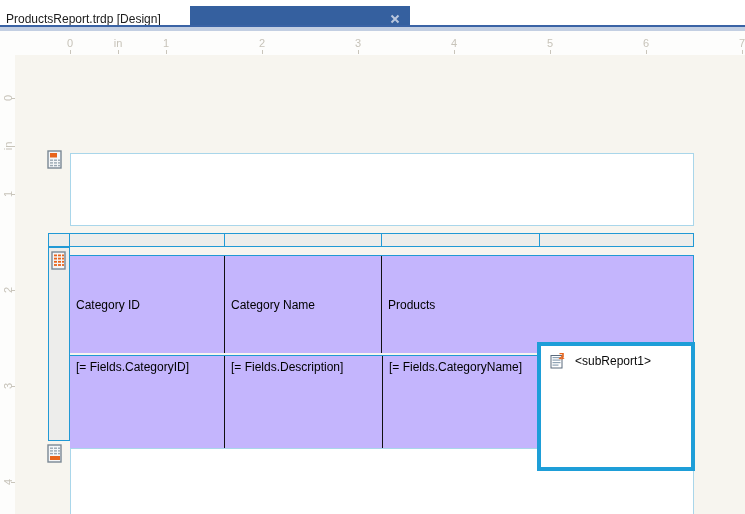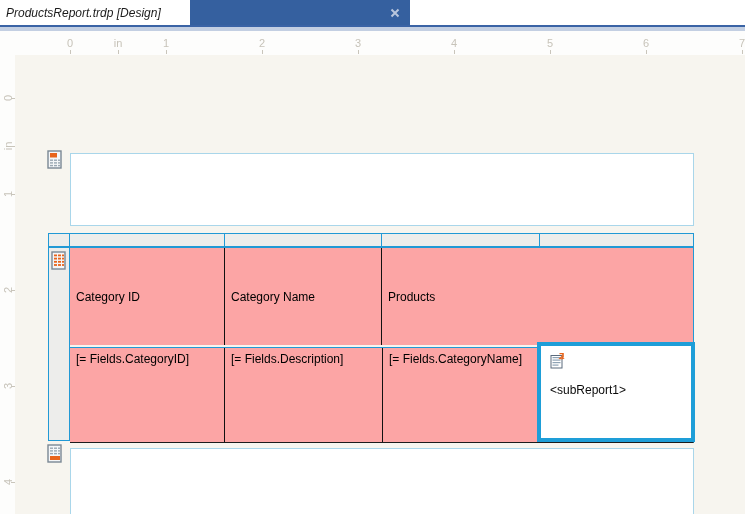--- a/index.html
+++ b/index.html
@@ -3,21 +3,21 @@
 <meta charset="utf-8">
 <style>
   html,body{margin:0;padding:0;}
   body{
     width:745px;height:514px;position:relative;overflow:hidden;
     background:#ffffff;
     font-family:"Liberation Sans","DejaVu Sans",sans-serif;
     -webkit-font-smoothing:antialiased;
   }
   
-  .tabbar{position:absolute;left:0;top:0;width:745px;height:25px;background:#ffffff;font-style:italic;}
+  .tabbar{position:absolute;left:0;top:6px;width:745px;height:25px;background:#ffffff;}
   .tab{position:absolute;top:0;height:25px;display:flex;align-items:center;font-size:12px;white-space:nowrap;cursor:default;}
   .tab-inactive{left:0;width:190px;background:#ffffff;color:#1b1b1b;padding-left:6px;box-sizing:border-box;}
   .tab-active{left:190px;width:220px;background:#35609f;color:#ffffff;padding-left:10px;box-sizing:border-box;}
   .tab-close{margin-left:auto;margin-right:9px;width:12px;height:12px;display:flex;align-items:center;justify-content:center;}
   .strip-dark{position:absolute;left:0;top:25px;width:745px;height:2px;background:#3a63a5;}
   .strip-light{position:absolute;left:0;top:27px;width:745px;height:4px;background:#c3cfe2;}
 
   
   .hruler{position:absolute;left:0;top:31px;width:745px;height:24px;background:#fdfdfc;}
   .hnum{position:absolute;top:6px;transform:translateX(-50%);font-size:11px;color:#c7c3b9;}
@@ -47,32 +47,32 @@
   
   .tstrip-top{position:absolute;left:48px;top:178px;width:646px;height:14px;display:flex;
               border:1px solid #2199d5;box-sizing:border-box;background:#ededeb;}
   .tstrip-top .scell{border-right:1px solid #2199d5;background:#ededeb;box-sizing:border-box;height:100%;}
   .sc-corner{width:21px;}
   .sc-c1{width:155px;}.sc-c2{width:157px;}.sc-c3{width:158px;}
   .sc-c4{flex:1;border-right:none!important;}
   .tstrip-left{position:absolute;left:48px;top:192px;width:22px;height:194px;background:#ededeb;
                border:1px solid #2199d5;box-sizing:border-box;}
 
-  .trow{position:absolute;left:70px;width:624px;display:flex;background:#fca5a5;box-sizing:border-box;}
+  .trow{position:absolute;left:70px;width:624px;display:flex;background:#c4b5fd;box-sizing:border-box;margin-top:8px;}
   .trow-hdr{top:192px;height:98px;border-top:1px solid #2199d5;border-right:1px solid #2199d5;}
   .trow-data{top:292px;height:96px;border-top:1px solid #2199d5;border-right:1px solid #2199d5;border-bottom:1px solid #1c1c1c;}
   .cell{box-sizing:border-box;font-size:12px;color:#000;overflow:hidden;}
   .trow-hdr .cell{display:flex;align-items:center;padding-left:6px;border-right:1px solid #111;}
   .trow-data .cell{padding:4px 0 0 6px;border-right:1px solid #111;}
   .cw1{width:155px;}.cw2{width:157px;}.cw3{width:158px;}
   .cw4{flex:1;border-right:none!important;}
 
-  .subreport-sel{position:absolute;left:537px;top:287px;width:158px;height:100px;box-sizing:border-box;
+  .subreport-sel{position:absolute;left:537px;top:287px;width:158px;height:129px;box-sizing:border-box;
                  border:4px solid #1e9ed8;background:#ffffff;display:flex;align-items:flex-start;
-                 padding:7px 0 0 9px;gap:9px;z-index:4;flex-direction:column;}
+                 padding:7px 0 0 9px;gap:9px;z-index:4;}
   .subreport-label{font-size:12px;color:#0b0b0b;padding-top:1px;}
 </style>
 </head>
 <body>
 
 <div class="tabbar">
   <div class="tab tab-inactive">
     <span>ProductsReport.trdp [Design]</span>
   </div>
   <div class="tab tab-active">

